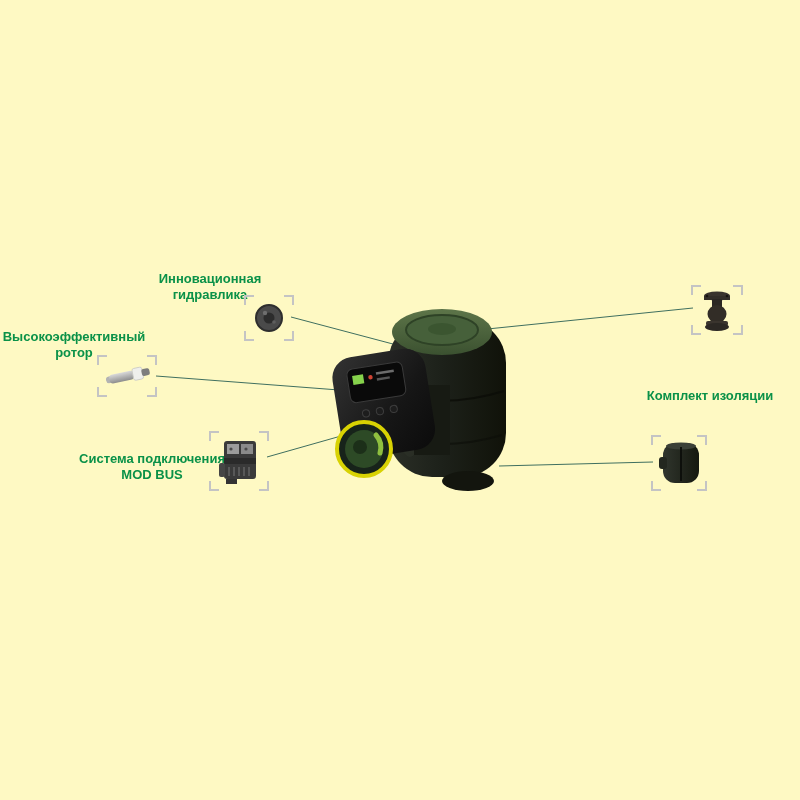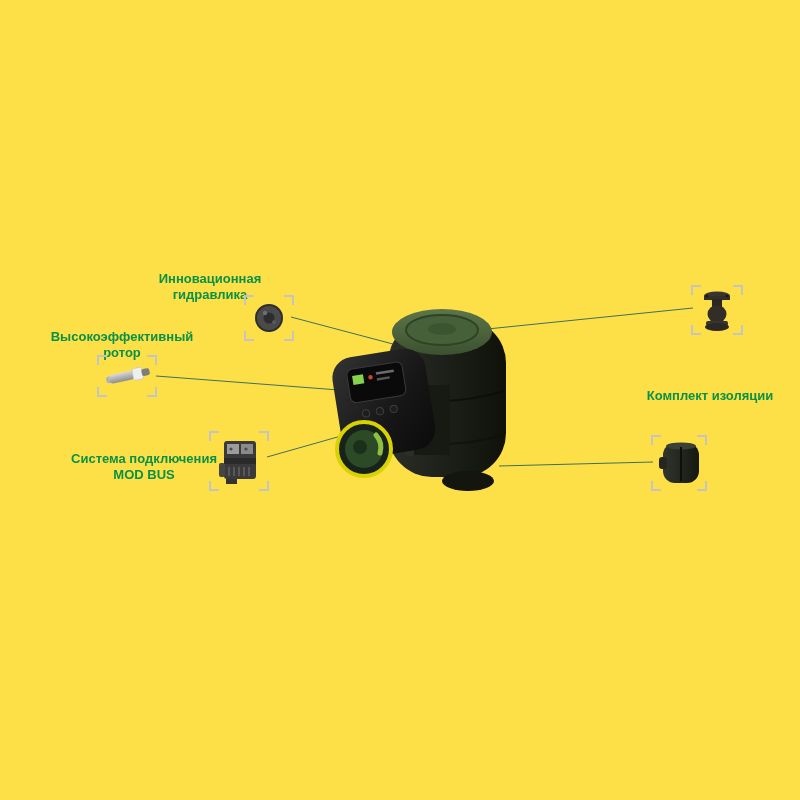--- a/index.html
+++ b/index.html
@@ -3,21 +3,21 @@
 <meta charset="utf-8">
 <style>
   * { margin:0; padding:0; box-sizing:border-box; }
   html,body { background:#ffffff; }
   body {
     width:800px; height:800px;
     font-family:"Liberation Sans", sans-serif;
     position:relative;
   }
   .canvas {
-    position:relative; width:800px; height:800px; background:#fde047; overflow:hidden;
+    position:relative; width:800px; height:800px; background:#fef9c3; overflow:hidden;
   }
   
   .lines-overlay {
     position:absolute; left:0; top:0; width:800px; height:800px; pointer-events:none;
   }
   
   .callout-label {
     position:absolute;
     color:#0a9148;
     font-size:13px;
@@ -116,21 +116,21 @@
       <svg width="46" height="42" viewBox="0 0 46 42">
         <circle cx="23" cy="21" r="13" fill="#4a4a4a"></circle>
         <circle cx="23" cy="21" r="13" fill="none" stroke="#2e2e2e" stroke-width="2"></circle>
         <circle cx="23" cy="21" r="5.5" fill="#2c2c2c"></circle>
         <circle cx="19" cy="16" r="2.2" fill="#6e6e6e"></circle>
         <circle cx="28" cy="25" r="1.8" fill="#5e5e5e"></circle>
       </svg>
     </span>
   </div>
 
-  <div class="callout-label" style="left:0px; top:329px; width:148px;margin-left:48px;">Высокоэффективный
+  <div class="callout-label" style="left:0px; top:329px; width:148px;">Высокоэффективный
 ротор</div>
   <div class="thumb" style="left:99px; top:357px; width:56px; height:38px;">
     <span class="corner tl"></span>
     <span class="corner tr"></span>
     <span class="corner bl"></span>
     <span class="corner br"></span>
     <span class="part-art">
       <svg width="56" height="38" viewBox="0 0 56 38">
         <defs>
           <linearGradient id="metalGrad" x1="0" y1="0" x2="0" y2="1">
@@ -141,21 +141,21 @@
         <g transform="rotate(-12 28 19)">
           <circle cx="10" cy="19" r="3.4" fill="#b3b3b3"></circle>
           <rect x="10" y="14.5" width="25" height="9" rx="4" fill="url(#metalGrad)"></rect>
           <rect x="34" y="13" width="10" height="12" rx="2" fill="#efefec" stroke="#c9c9c4" stroke-width="0.8"></rect>
           <rect x="43" y="15.5" width="8" height="7" rx="2" fill="#7d7d7d"></rect>
         </g>
       </svg>
     </span>
   </div>
 
-  <div class="callout-label" style="left:52px; top:451px; width:184px;">Система подключения
+  <div class="callout-label" style="left:60px; top:451px; width:184px;">Система подключения
 MOD BUS</div>
   <div class="thumb" style="left:211px; top:433px; width:56px; height:56px;">
     <span class="corner tl"></span>
     <span class="corner tr"></span>
     <span class="corner bl"></span>
     <span class="corner br"></span>
     <span class="part-art">
       <svg width="56" height="56" viewBox="0 0 56 56">
         <rect x="13" y="8" width="32" height="38" rx="3" fill="#3a3a3a"></rect>
         <rect x="16" y="11" width="12" height="10" fill="#9c9c9c"></rect>

